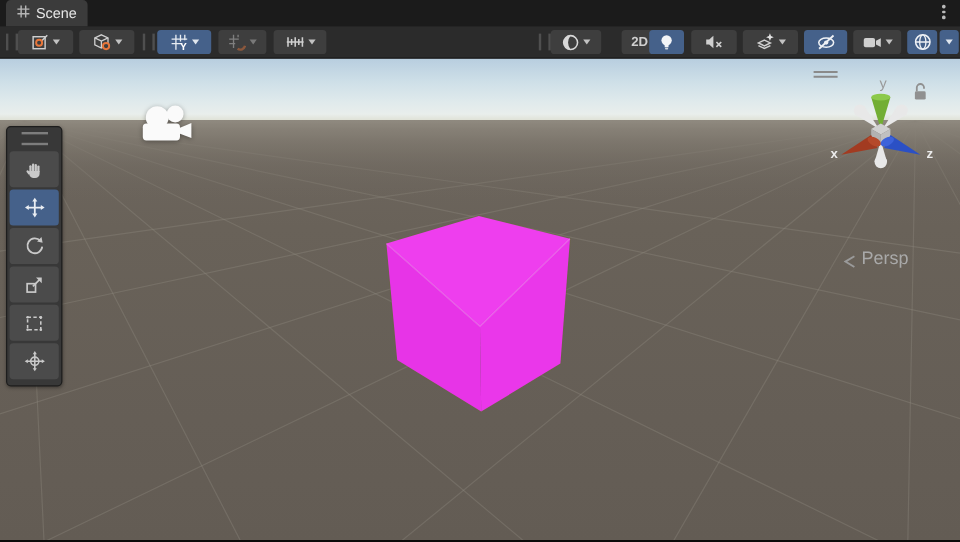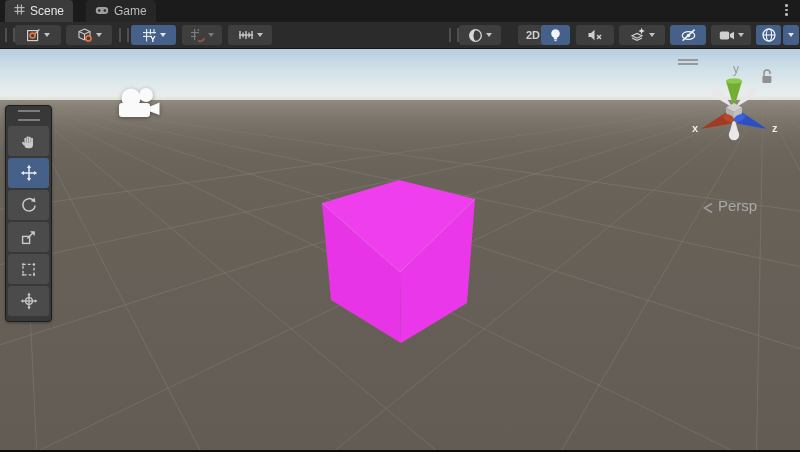--- a/index.html
+++ b/index.html
@@ -29,49 +29,39 @@
       #a49e93 13.6%,#867f75 14.6%,#756e65 17%,#6c655d 22%,#696259 35%,#655e56 75%,#635c54 100%);}
   #bottom-strip{left:0;top:450px;width:800px;height:2px;background:#0b0b0b;}
   
   #tools{left:5px;top:56px;width:47px;background:#383838;border:1px solid #1d1d1d;border-radius:4px;
          padding:4px 0 3px 0;box-sizing:border-box;box-shadow:0 1px 3px rgba(0,0,0,.35);}
   #tools .handle{width:22px;height:7px;margin:0 auto 5px auto;border-top:2px solid #7d7d7d;border-bottom:2px solid #7d7d7d;}
   .toolbtn{width:41px;height:30px;margin:0 auto 2px auto;background:#4b4b4b;border-radius:3px;
            display:flex;align-items:center;justify-content:center;}
   .toolbtn.sel{background:#45618a;}
   
-  #persp-row{left:703px;top:148px;display:flex;align-items:flex-end;gap:4px;color:#a9a9a9;font-size:15px;}
+  #persp-row{left:703px;top:158px;display:flex;align-items:flex-end;gap:4px;color:#a9a9a9;font-size:15px;}
   svg text{font-family:"Liberation Sans",sans-serif;}
 </style>
 </head>
 <body>
 
 <div id="tabbar" class="abs">
   <div id="tab-scene" class="abs tab">
     <span>
       <svg width="11" height="11" viewBox="0 0 11 11">
           <g stroke="#b5b5b5" stroke-width="1.2">
         <line x1="3.6" y1="0.5" x2="3.6" y2="10.5"></line>
             <line x1="7.4" y1="0.5" x2="7.4" y2="10.5"></line>
         <line x1="0.5" y1="3.6" x2="10.5" y2="3.6"></line>
             <line x1="0.5" y1="7.4" x2="10.5" y2="7.4"></line>
           </g>
         </svg>
     </span>
     <span>Scene</span>
-  </div>
-  <div id="tab-game" class="abs tab">
-    <span>
-      <svg width="14" height="12" viewBox="0 0 14 12">
-        <rect x="0.8" y="3" width="12.4" height="7" rx="3.2" fill="#9e9e9e"></rect>
-        <circle cx="4.2" cy="6.5" r="1.25" fill="#262626"></circle>
-          <circle cx="9.8" cy="6.5" r="1.25" fill="#262626"></circle>
-      </svg>
-    </span>
-    <span>Game</span>
   </div>
   <div id="kebab" class="abs">
       <i></i>
       <i></i>
       <i></i>
     </div>
 </div>
 
 <div id="toolbar" class="abs">
   <div class="abs grip" style="left:5px"></div>

